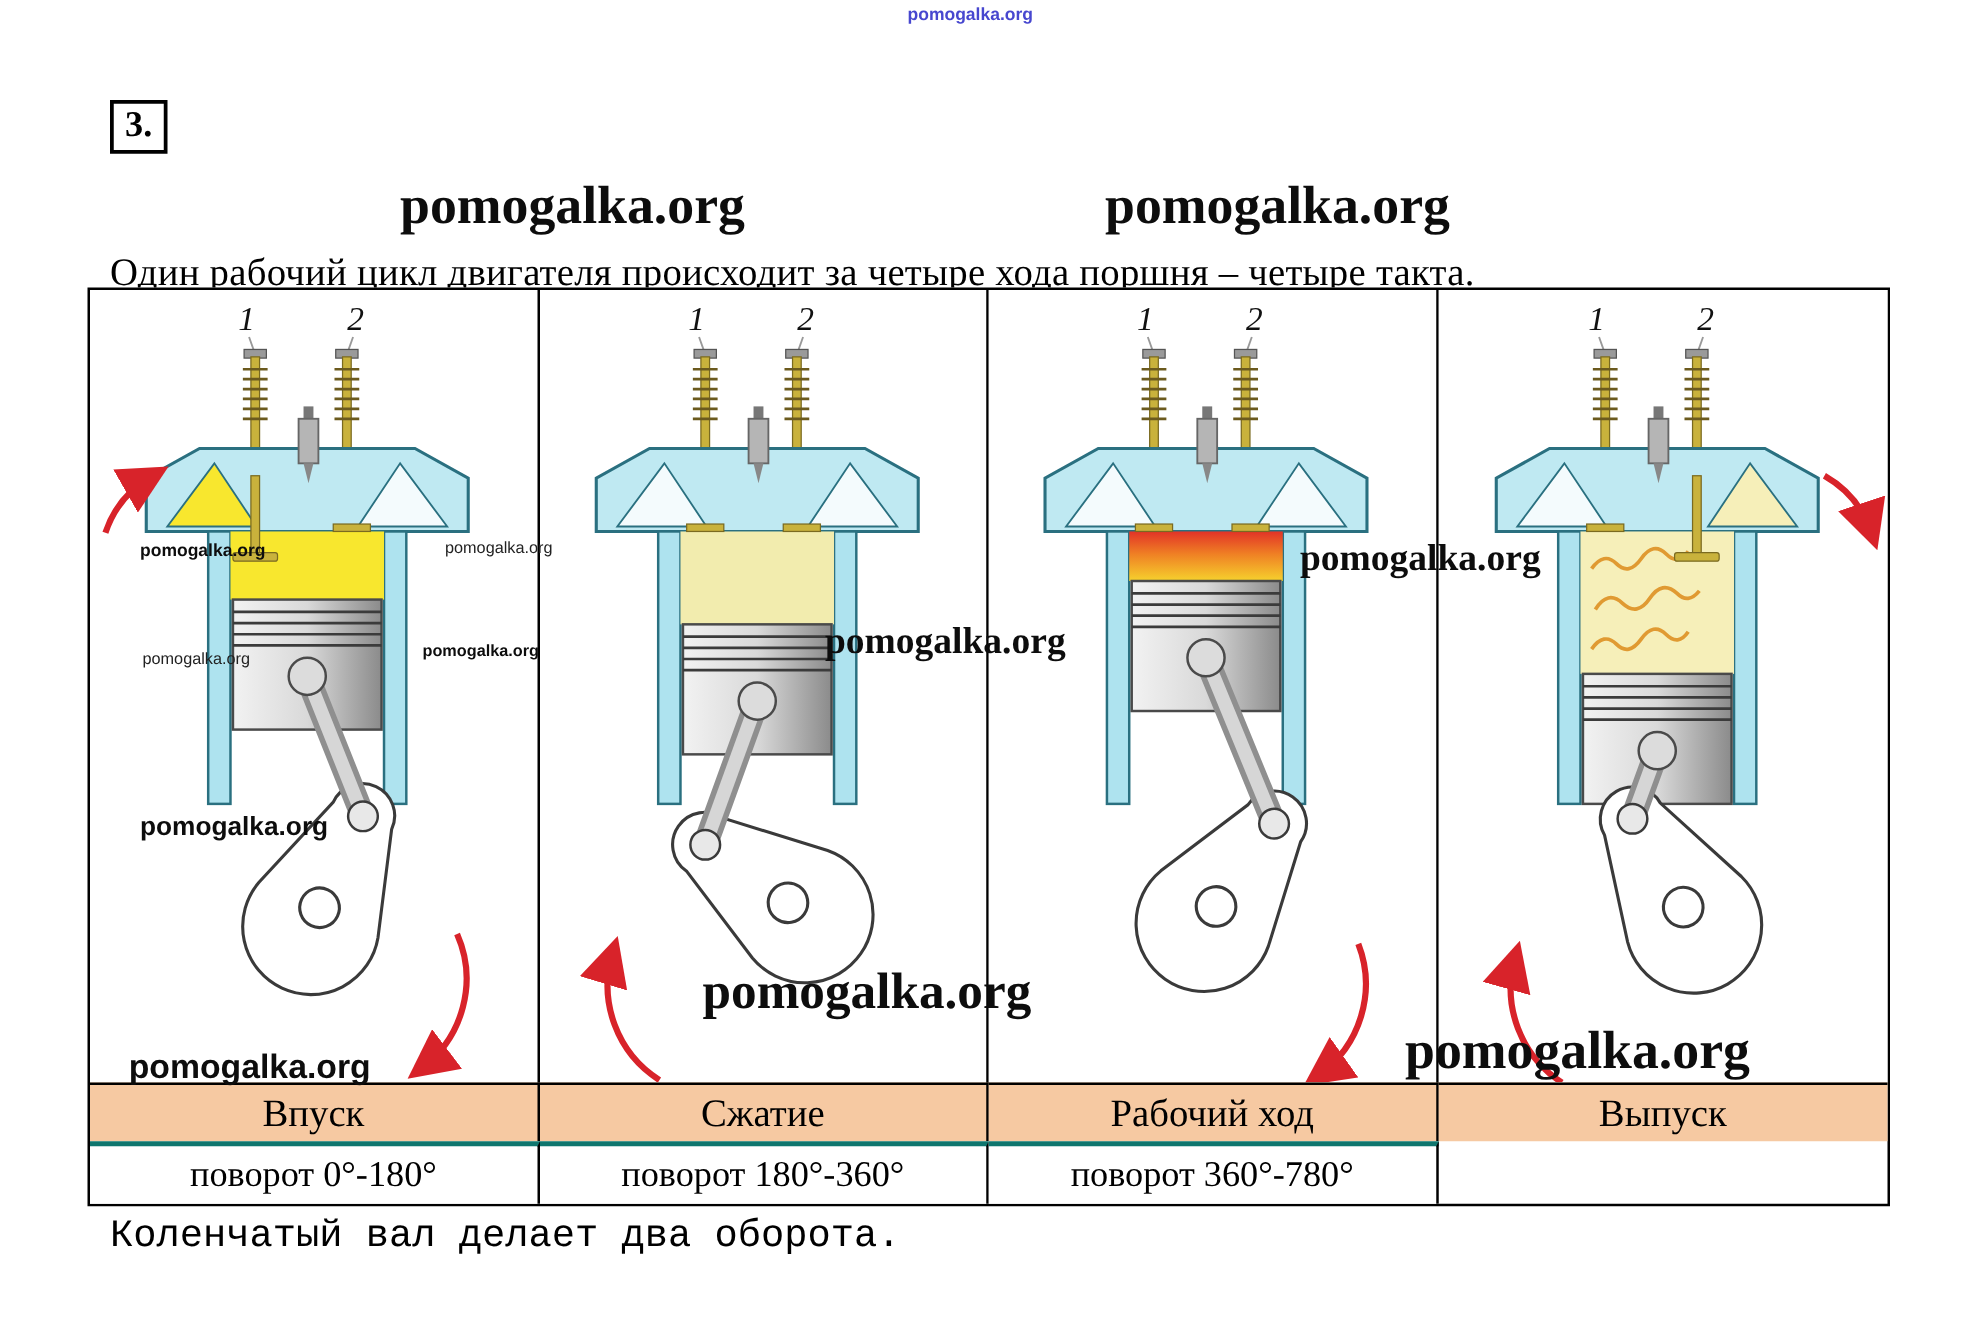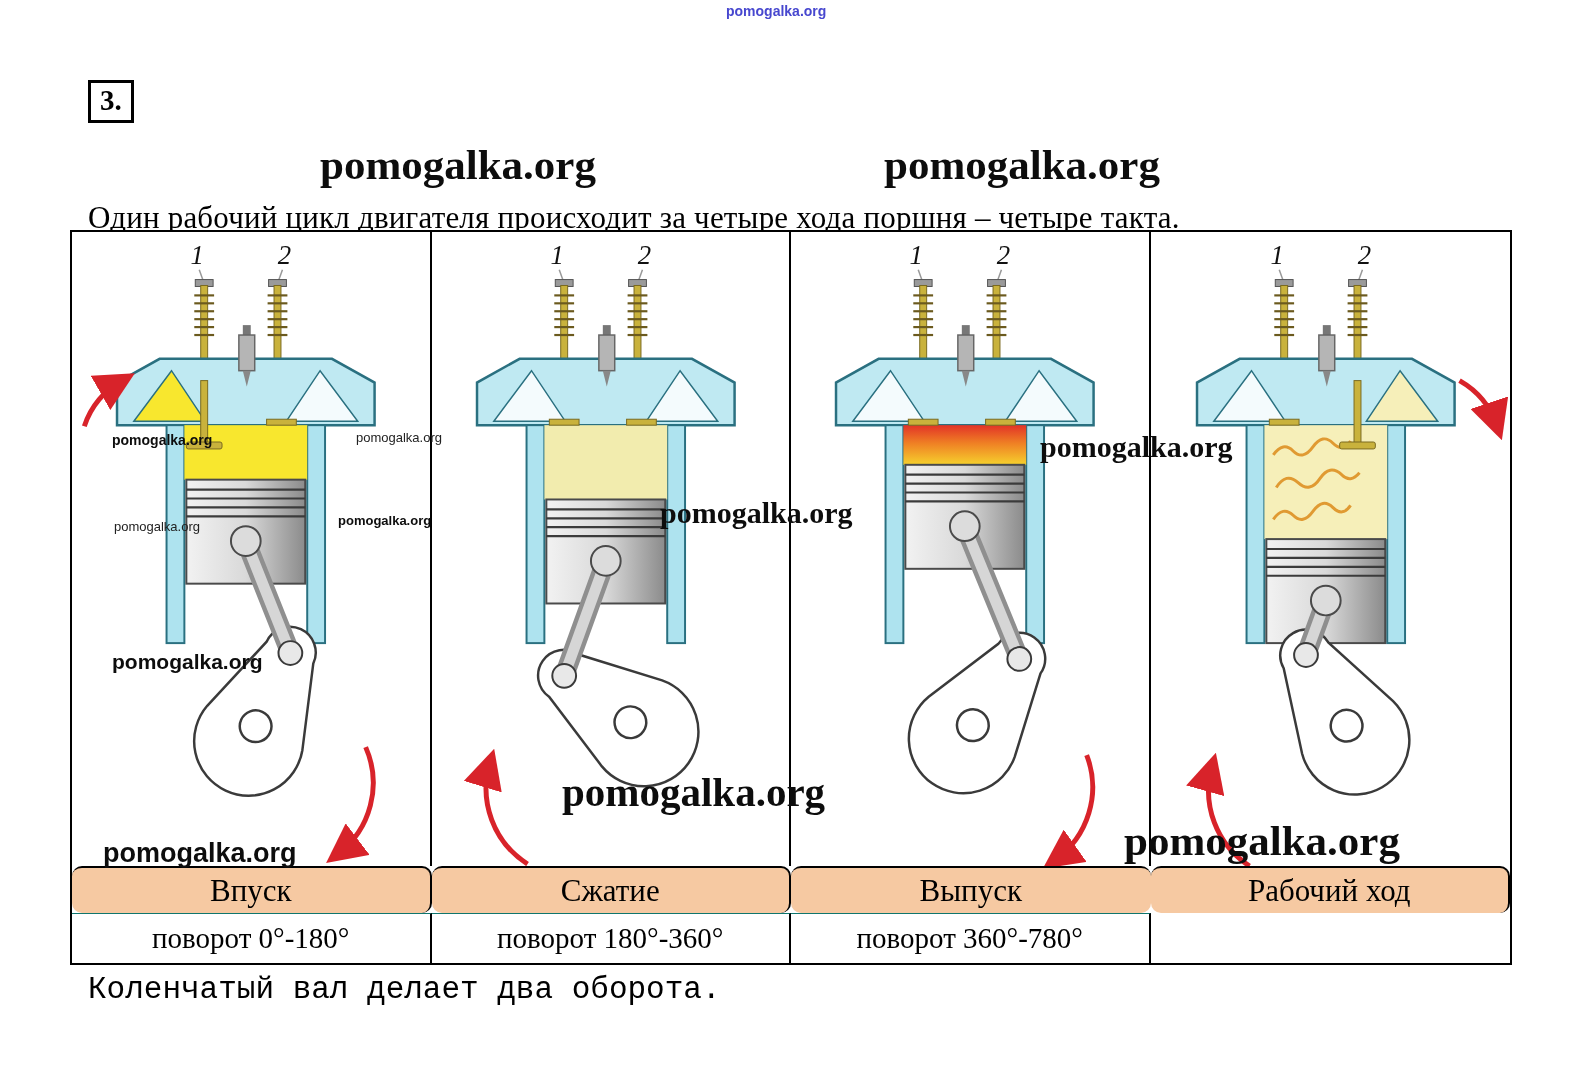--- a/index.html
+++ b/index.html
@@ -34,24 +34,23 @@
     grid-template-columns:repeat(4, 1fr);
     grid-template-rows:1fr 47px 50px;
   }
   .diagram-cell { border-right:2px solid #000; overflow:hidden; background:#fff; }
   .diagram-cell.last, .title-cell.last, .rotation-cell.last { border-right:none; }
   .diagram-cell svg { display:block; width:100%; height:100%; }
   .title-cell {
     border-right:2px solid #000; border-top:2px solid #000;
     background:#f6c9a2; display:flex; align-items:center; justify-content:center;
     font-size:31px;
-    border-radius:10px;
   }
   .rotation-cell {
-    border-right:2px solid #000; border-top:1px solid #0f766e;
+    border-right:2px solid #000; border-top:4px solid #0f766e;
     background:#fff; display:flex; align-items:center; justify-content:center;
     font-size:29px;
   }
   .vlabel {
     font-family:"Liberation Serif", serif; font-style:italic;
     font-size:27px; fill:#111;
   }
 </style>
 </head>
 <body>
@@ -398,21 +397,21 @@
       </g>
       <circle cx="155" cy="427" r="12" fill="#e8e8e8" stroke="#3a3a3a" stroke-width="2"></circle>
       <circle cx="175" cy="372" r="15" fill="#dcdcdc" stroke="#4a4a4a" stroke-width="2"></circle>
       <path d="M310,150 Q338,166 348,196" fill="none" stroke="#d8232a" stroke-width="5" marker-end="url(#mk4)"></path>
       <path d="M98,640 A90,90 0 0 1 60,540" fill="none" stroke="#d8232a" stroke-width="5" marker-end="url(#mk4)"></path>
     </svg>
   </div>
 
   <div class="title-cell">Впуск</div>
   <div class="title-cell">Сжатие</div>
+  <div class="title-cell">Рабочий ход</div>
   <div class="title-cell last">Выпуск</div>
-  <div class="title-cell">Рабочий ход</div>
 
   <div class="rotation-cell">поворот 0°-180°</div>
   <div class="rotation-cell">поворот 180°-360°</div>
   <div class="rotation-cell">поворот 360°-780°</div>
 </div>
 
 <div class="footer-text">Коленчатый вал делает два оборота.</div>
 
 </body></html>

